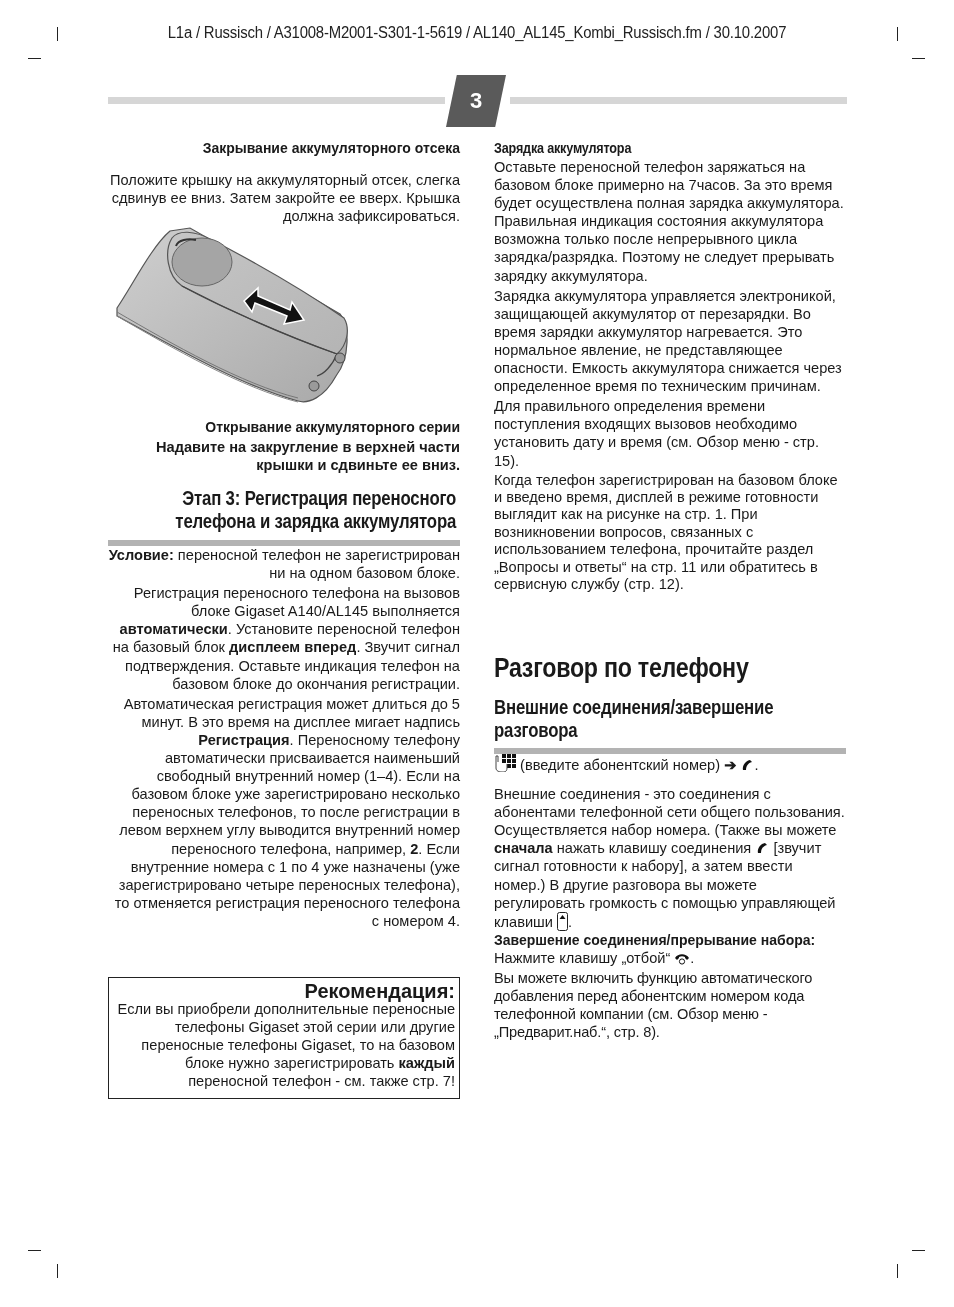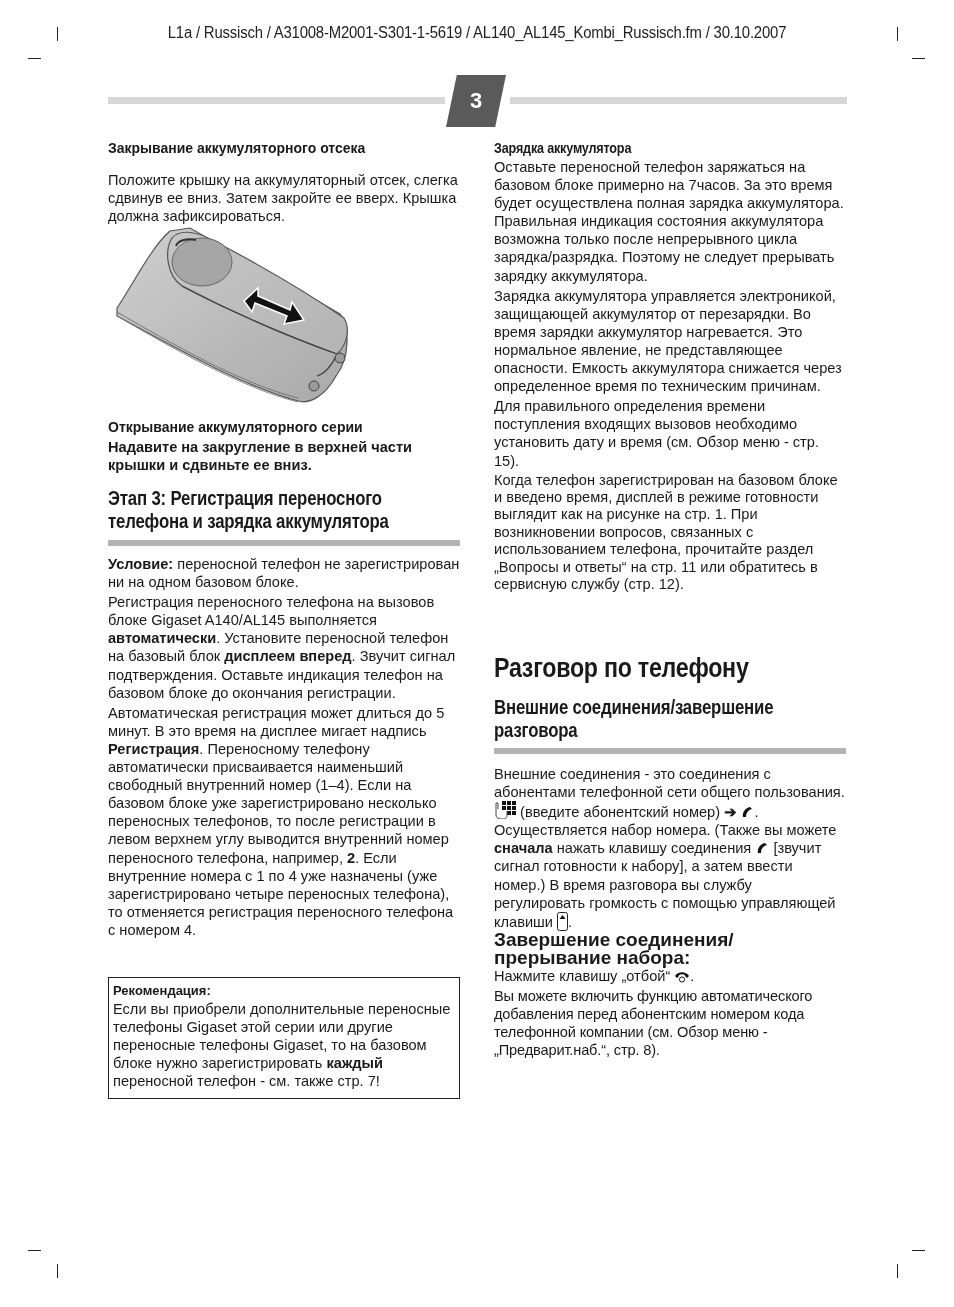--- a/index.html
+++ b/index.html
@@ -17,21 +17,21 @@
   }
 
   .rule-bar { position: absolute; top: 97px; height: 7px; background: #d6d6d6; }
   .page-num {
     position: absolute; top: 75px; left: 446px; width: 60px; height: 52px;
     background: #5a5a5a; clip-path: polygon(18% 0, 100% 0, 82% 100%, 0 100%);
     color: #fff; font-weight: bold; font-size: 22px; display: flex; align-items: center; justify-content: center;
   }
 
   .col { position: absolute; font-size: 14.6px; line-height: 18.1px; }
-  .col-left { left: 108px; width: 352px; }
+  .col-left { left: 108px; width: 352px; text-align: right; }
   .col-right { left: 494px; width: 352px; }
 
   .subhead { font-weight: bold; font-size: 14px; line-height: 18px; }
   .subhead.narrow { font-family: "Liberation Sans", sans-serif; transform: scaleX(0.9); transform-origin: left; letter-spacing: -0.2px; }
   p { margin-bottom: 2px; }
   b { font-weight: bold; }
 
   .h2 { font-weight: bold; font-size: 19.5px; line-height: 23px; transform: scaleX(0.86); transform-origin: left; width: 115%; letter-spacing: -0.2px; }
   .h1 { font-weight: bold; font-size: 27px; line-height: 32px; transform: scaleX(0.86); transform-origin: left; width: 115%; letter-spacing: -0.3px; }
   .h-rule { height: 6px; background: #b3b3b3; margin-top: 4px; }
@@ -100,33 +100,33 @@
   <p style="margin-top:2px;font-weight:bold;">Надавите на закругление в верхней части крышки и сдвиньте ее вниз.</p>
 </div>
 
 <div class="col col-left" style="top:487px;">
   <div class="h2">
     <div>Этап 3: Регистрация переносного</div>
     <div>телефона и зарядка аккумулятора</div>
   </div>
   <div class="h-rule" style="margin-top:7px;"></div>
 
-  <p style="margin-top:9px;">
+  <p style="">
     <b>Условие:</b><span> переносной телефон не зарегистрирован ни на одном базовом блоке.</span>
   </p>
   <p>
     <span>Регистрация переносного телефона на вызовов блоке Gigaset A140/AL145 выполняется </span><b>автоматически</b><span>. Установите переносной телефон на базовый блок </span><b>дисплеем вперед</b><span>. Звучит сигнал подтверждения. Оставьте индикация телефон на базовом блоке до окончания регистрации.</span>
   </p>
   <p>
     <span>Автоматическая регистрация может длиться до 5 минут. В это время на дисплее мигает надпись </span><b>Регистрация</b><span>. Переносному телефону автоматически присваивается наименьший свободный внутренний номер (1–4). Если на базовом блоке уже зарегистрировано несколько переносных телефонов, то после регистрации в левом верхнем углу выводится внутренний номер переносного телефона, например, </span><b>2</b><span>. Если внутренние номера с 1 по 4 уже назначены (уже зарегистрировано четыре переносных телефона), то отменяется регистрация переносного телефона с номером 4.</span>
   </p>
 </div>
 
 <div class="col col-left note-box" style="top:977px;">
-  <div class="subhead" style="font-size:13px;">Рекомендация:</div>
+  <div class="subhead" style="font-size:20px;">Рекомендация:</div>
   <p>
     <span>Если вы приобрели дополнительные переносные телефоны Gigaset этой серии или другие переносные телефоны Gigaset, то на базовом блоке нужно зарегистрировать </span><b>каждый</b><span> переносной телефон - см. также стр. 7!</span>
   </p>
 </div>
 
 <div class="col col-right" style="top:139px;">
   <div class="subhead narrow">Зарядка аккумулятора</div>
   <p style="margin-top:1px;">Оставьте переносной телефон заряжаться на базовом блоке примерно на 7часов. За это время будет осуществлена полная зарядка аккумулятора. Правильная индикация состояния аккумулятора возможна только после непрерывного цикла зарядка/разрядка. Поэтому не следует прерывать зарядку аккумулятора.</p>
   <p>Зарядка аккумулятора управляется электроникой, защищающей аккумулятор от перезарядки. Во время зарядки аккумулятор нагревается. Это нормальное явление, не представляющее опасности. Емкость аккумулятора снижается через определенное время по техническим причинам.</p>
   <p>Для правильного определения времени поступления входящих вызовов необходимо установить дату и время (см. Обзор меню - стр. 15).</p>
@@ -134,47 +134,47 @@
 </div>
 
 <div class="col col-right" style="top:652px;">
   <div class="h1">Разговор по телефону</div>
   <div class="h2" style="margin-top:12px;">
     <div>Внешние соединения/завершение</div>
     <div>разговора</div>
   </div>
   <div class="h-rule" style="margin-top:6px;"></div>
 
-  <p style="margin-top:11px;margin-bottom:0;">Внешние соединения - это соединения с абонентами телефонной сети общего пользования.</p>
   <p style="margin-bottom:0;">
     <svg class="inline-icon" width="22" height="18" viewBox="0 0 22 18">
       <rect x="8" y="0" width="4" height="4" fill="#111"></rect>
         <rect x="13" y="0" width="4" height="4" fill="#111"></rect>
         <rect x="18" y="0" width="4" height="4" fill="#111"></rect>
       <rect x="8" y="5" width="4" height="4" fill="#111"></rect>
         <rect x="13" y="5" width="4" height="4" fill="#111"></rect>
         <rect x="18" y="5" width="4" height="4" fill="#111"></rect>
       <rect x="13" y="10" width="4" height="4" fill="#111"></rect>
         <rect x="18" y="10" width="4" height="4" fill="#111"></rect>
       <path d="M2 6 L2 14 C2 17, 5 18, 8 18 L10 18 C12 18, 13 16, 13 14 L13 10" fill="none" stroke="#444" stroke-width="1"></path>
       <path d="M2 6 L2 2 L4 2 L4 8" fill="none" stroke="#444" stroke-width="1"></path>
     </svg><span> (введите абонентский номер) </span><span style="font-weight:bold;">➔</span>
     <svg class="inline-icon" width="14" height="14" viewBox="0 0 14 14">
         <path d="M3 12 C2 8, 5 3, 10 2 L12 4 C8 5, 6 8, 6 12 Z" fill="#111"></path>
       </svg><span>.</span>
   </p>
+  <p style="margin-top:11px;margin-bottom:0;">Внешние соединения - это соединения с абонентами телефонной сети общего пользования.</p>
   <p style="margin-bottom:0;">
     <span>Осуществляется набор номера. (Также вы можете </span><b>сначала</b><span> нажать клавишу соединения </span><svg class="inline-icon" width="14" height="14" viewBox="0 0 14 14">
         <path d="M3 12 C2 8, 5 3, 10 2 L12 4 C8 5, 6 8, 6 12 Z" fill="#111"></path>
-      </svg><span> [звучит сигнал готовности к набору], а затем ввести номер.) В время разговора вы службу регулировать громкость с помощью управляющей клавиши </span><svg class="inline-icon" width="11" height="19" viewBox="0 0 11 19" style="vertical-align:-4px;">
+      </svg><span> [звучит сигнал готовности к набору], а затем ввести номер.) В другие разговора вы можете регулировать громкость с помощью управляющей клавиши </span><svg class="inline-icon" width="11" height="19" viewBox="0 0 11 19" style="vertical-align:-4px;">
         <rect x="0.5" y="0.5" width="10" height="18" rx="2" fill="#fff" stroke="#222" stroke-width="1"></rect>
         <path d="M5.5 3 L8.5 7 L2.5 7 Z" fill="#111"></path>
       </svg><span>.</span>
   </p>
-  <div class="subhead" style="font-size:19px;">Завершение соединения/прерывание набора:</div>
+  <div class="subhead" style="font-size:14px;">Завершение соединения/прерывание набора:</div>
   <p>
     <span>Нажмите клавишу „отбой“ </span><svg class="inline-icon" width="16" height="12" viewBox="0 0 16 12">
         <path d="M1 5 C4 0, 12 0, 15 5 L13 7 L11 5 L11 4 C9 3, 7 3, 5 4 L5 5 L3 7 Z" fill="#111"></path>
         <circle cx="8" cy="8.5" r="2.6" fill="none" stroke="#111" stroke-width="1"></circle>
       </svg><span>.</span>
   </p>
   <p style="letter-spacing:-0.15px;">Вы можете включить функцию автоматического добавления перед абонентским номером кода телефонной компании (см. Обзор меню - „Предварит.наб.“, стр. 8).</p>
 </div>
 
 </body></html>

